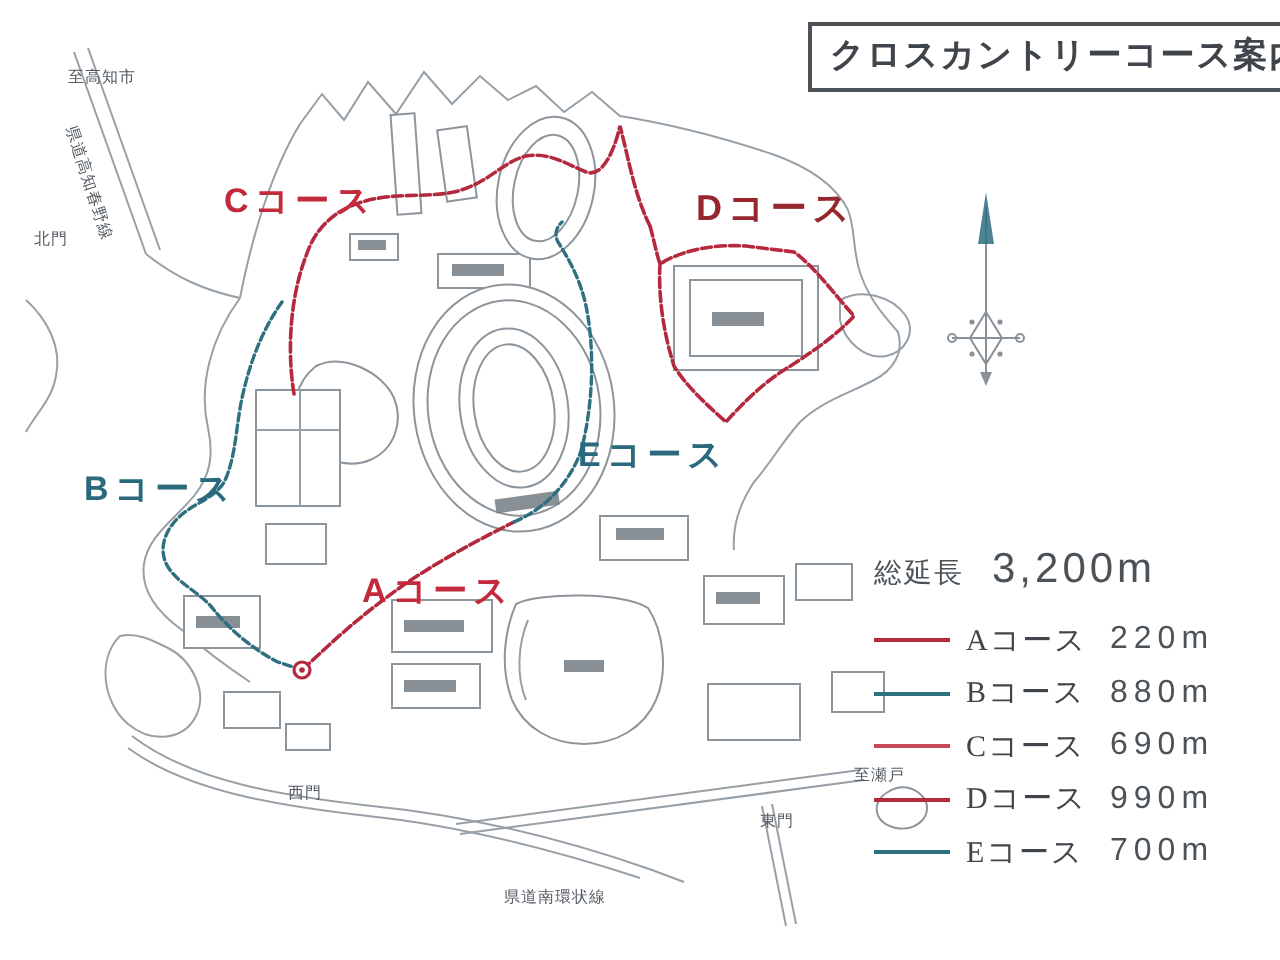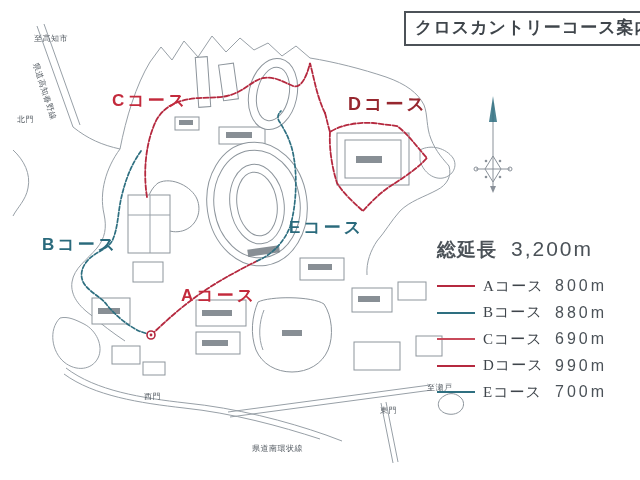--- a/index.html
+++ b/index.html
@@ -11,22 +11,22 @@
   .title-box{
     position:absolute;left:404px;top:11px;
     border:2px solid #4c5258;background:#ffffff;
     padding:3px 9px 5px 9px;
     font-size:17px;font-weight:bold;color:#3f454b;letter-spacing:1px;
     white-space:nowrap;
   }
   
   .legend{position:absolute;left:437px;top:237px;width:196px;color:#4b5258;}
   .legend-total{display:flex;align-items:baseline;gap:14px;margin-bottom:10px;}
-  .legend-total .t-label{font-size:19px;font-weight:bold;letter-spacing:1px;}
-  .legend-total .t-value{font-size:21px;letter-spacing:2px;}
+  .legend-total .t-label{font-size:14px;font-weight:normal;letter-spacing:1px;}
+  .legend-total .t-value{font-size:21px;letter-spacing:2px;margin-top:36px;}
   .legend-row{display:flex;align-items:center;height:26.5px;}
   .swatch{width:38px;height:2px;flex:0 0 38px;margin-right:8px;}
   .llabel{
     width:72px;font-size:15px;letter-spacing:1px;
     font-family:"Liberation Serif",serif;color:#3f454b;
   }
   .lvalue{font-size:16px;letter-spacing:3px;color:#4b5258;}
   
   svg{position:absolute;left:0;top:0;}
   .gline{stroke:#98a0a7;stroke-width:1;fill:none;}
@@ -152,21 +152,21 @@
 
 <div class="legend">
   <div class="legend-total">
     <span class="t-label">総延長</span>
     <span class="t-value">3,200m</span>
   </div>
 
   <div class="legend-row">
     <span class="swatch" style="background: rgb(181, 41, 63);"></span>
     <span class="llabel">Aコース</span>
-    <span class="lvalue">800m</span>
+    <span class="lvalue">220m</span>
   </div>
   <div class="legend-row">
     <span class="swatch" style="background: rgb(46, 111, 128);"></span>
     <span class="llabel">Bコース</span>
     <span class="lvalue">880m</span>
   </div>
   <div class="legend-row">
     <span class="swatch" style="background: rgb(200, 74, 90);"></span>
     <span class="llabel">Cコース</span>
     <span class="lvalue">690m</span>

